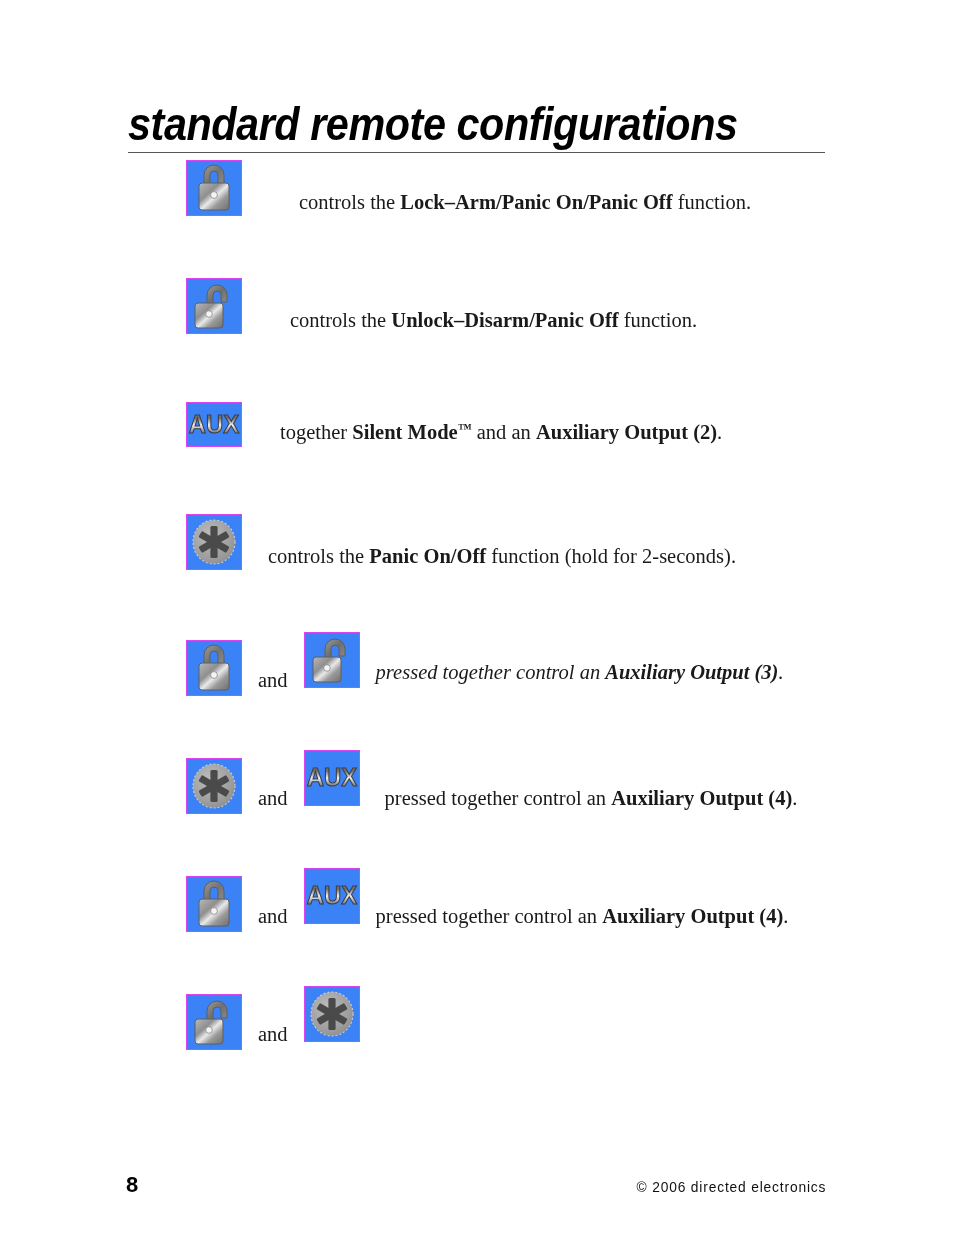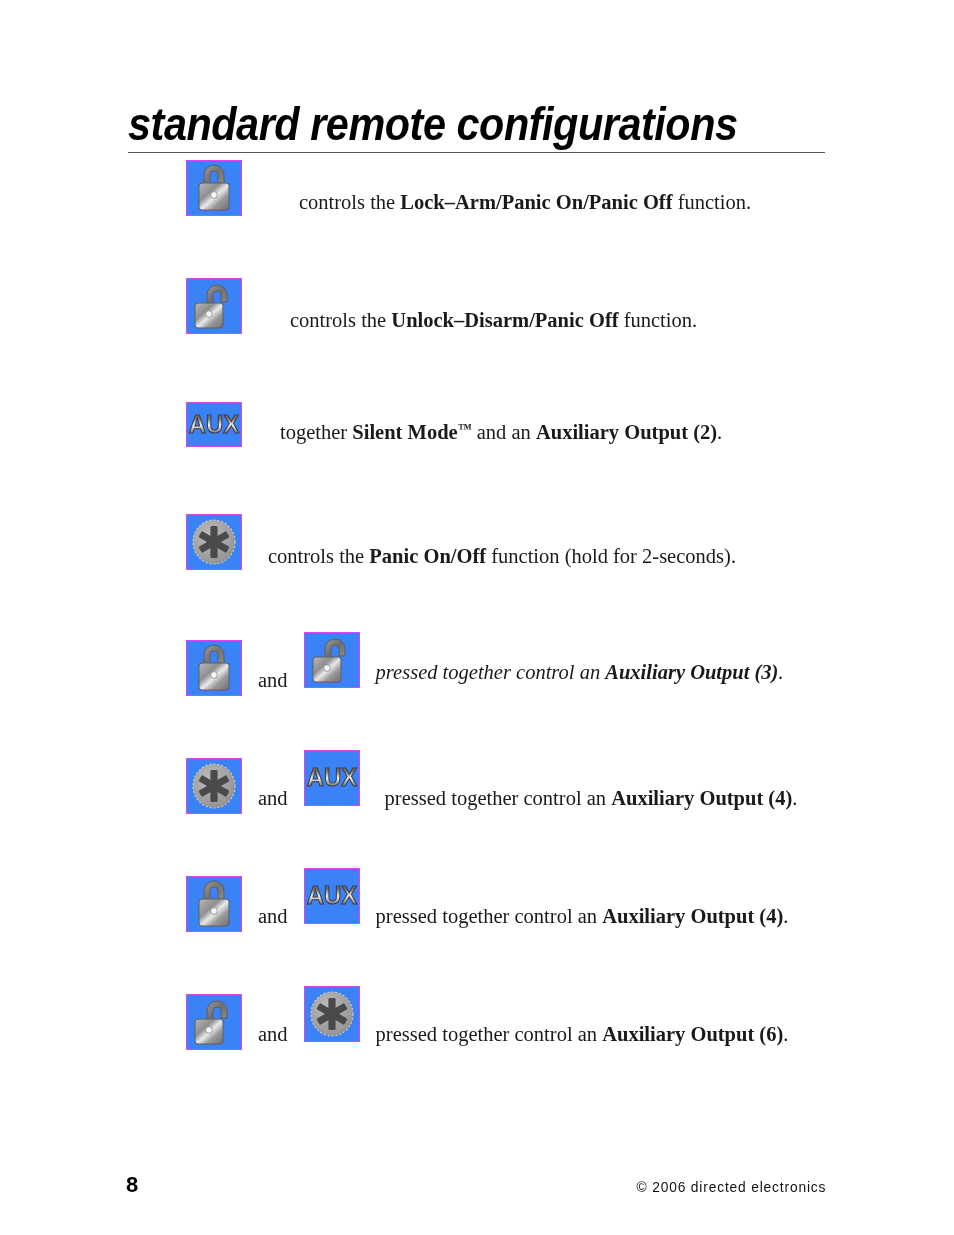--- a/index.html
+++ b/index.html
@@ -296,23 +296,20 @@
     <div class="icon-box second" style="margin-left:16px; margin-top:0px;">
       <svg width="54" height="54" viewBox="0 0 54 54">
         <ellipse cx="27" cy="27" rx="21" ry="22" fill="url(#pgrad1)" stroke="#c9c9c9" stroke-width="1.2" stroke-dasharray="2 2"></ellipse>
         <g fill="#4a4a4a" transform="translate(27,27)">
           <rect x="-3.6" y="-16" width="7.2" height="32" rx="1.5"></rect>
           <rect x="-3.6" y="-16" width="7.2" height="32" rx="1.5" transform="rotate(60)"></rect>
           <rect x="-3.6" y="-16" width="7.2" height="32" rx="1.5" transform="rotate(120)"></rect>
         </g>
       </svg>
     </div>
-    <div class="row-text" style="margin-left:16px; margin-top:38px;">
-      <span>pressed together control an </span><b>Auxiliary Output (6)</b><span>.</span>
-    </div>
   </div>
 
 </div>
 
 <div class="footer">
   <div class="page-number">8</div>
   <div class="copyright">© 2006 directed electronics</div>
 </div>
 
 </body></html>

